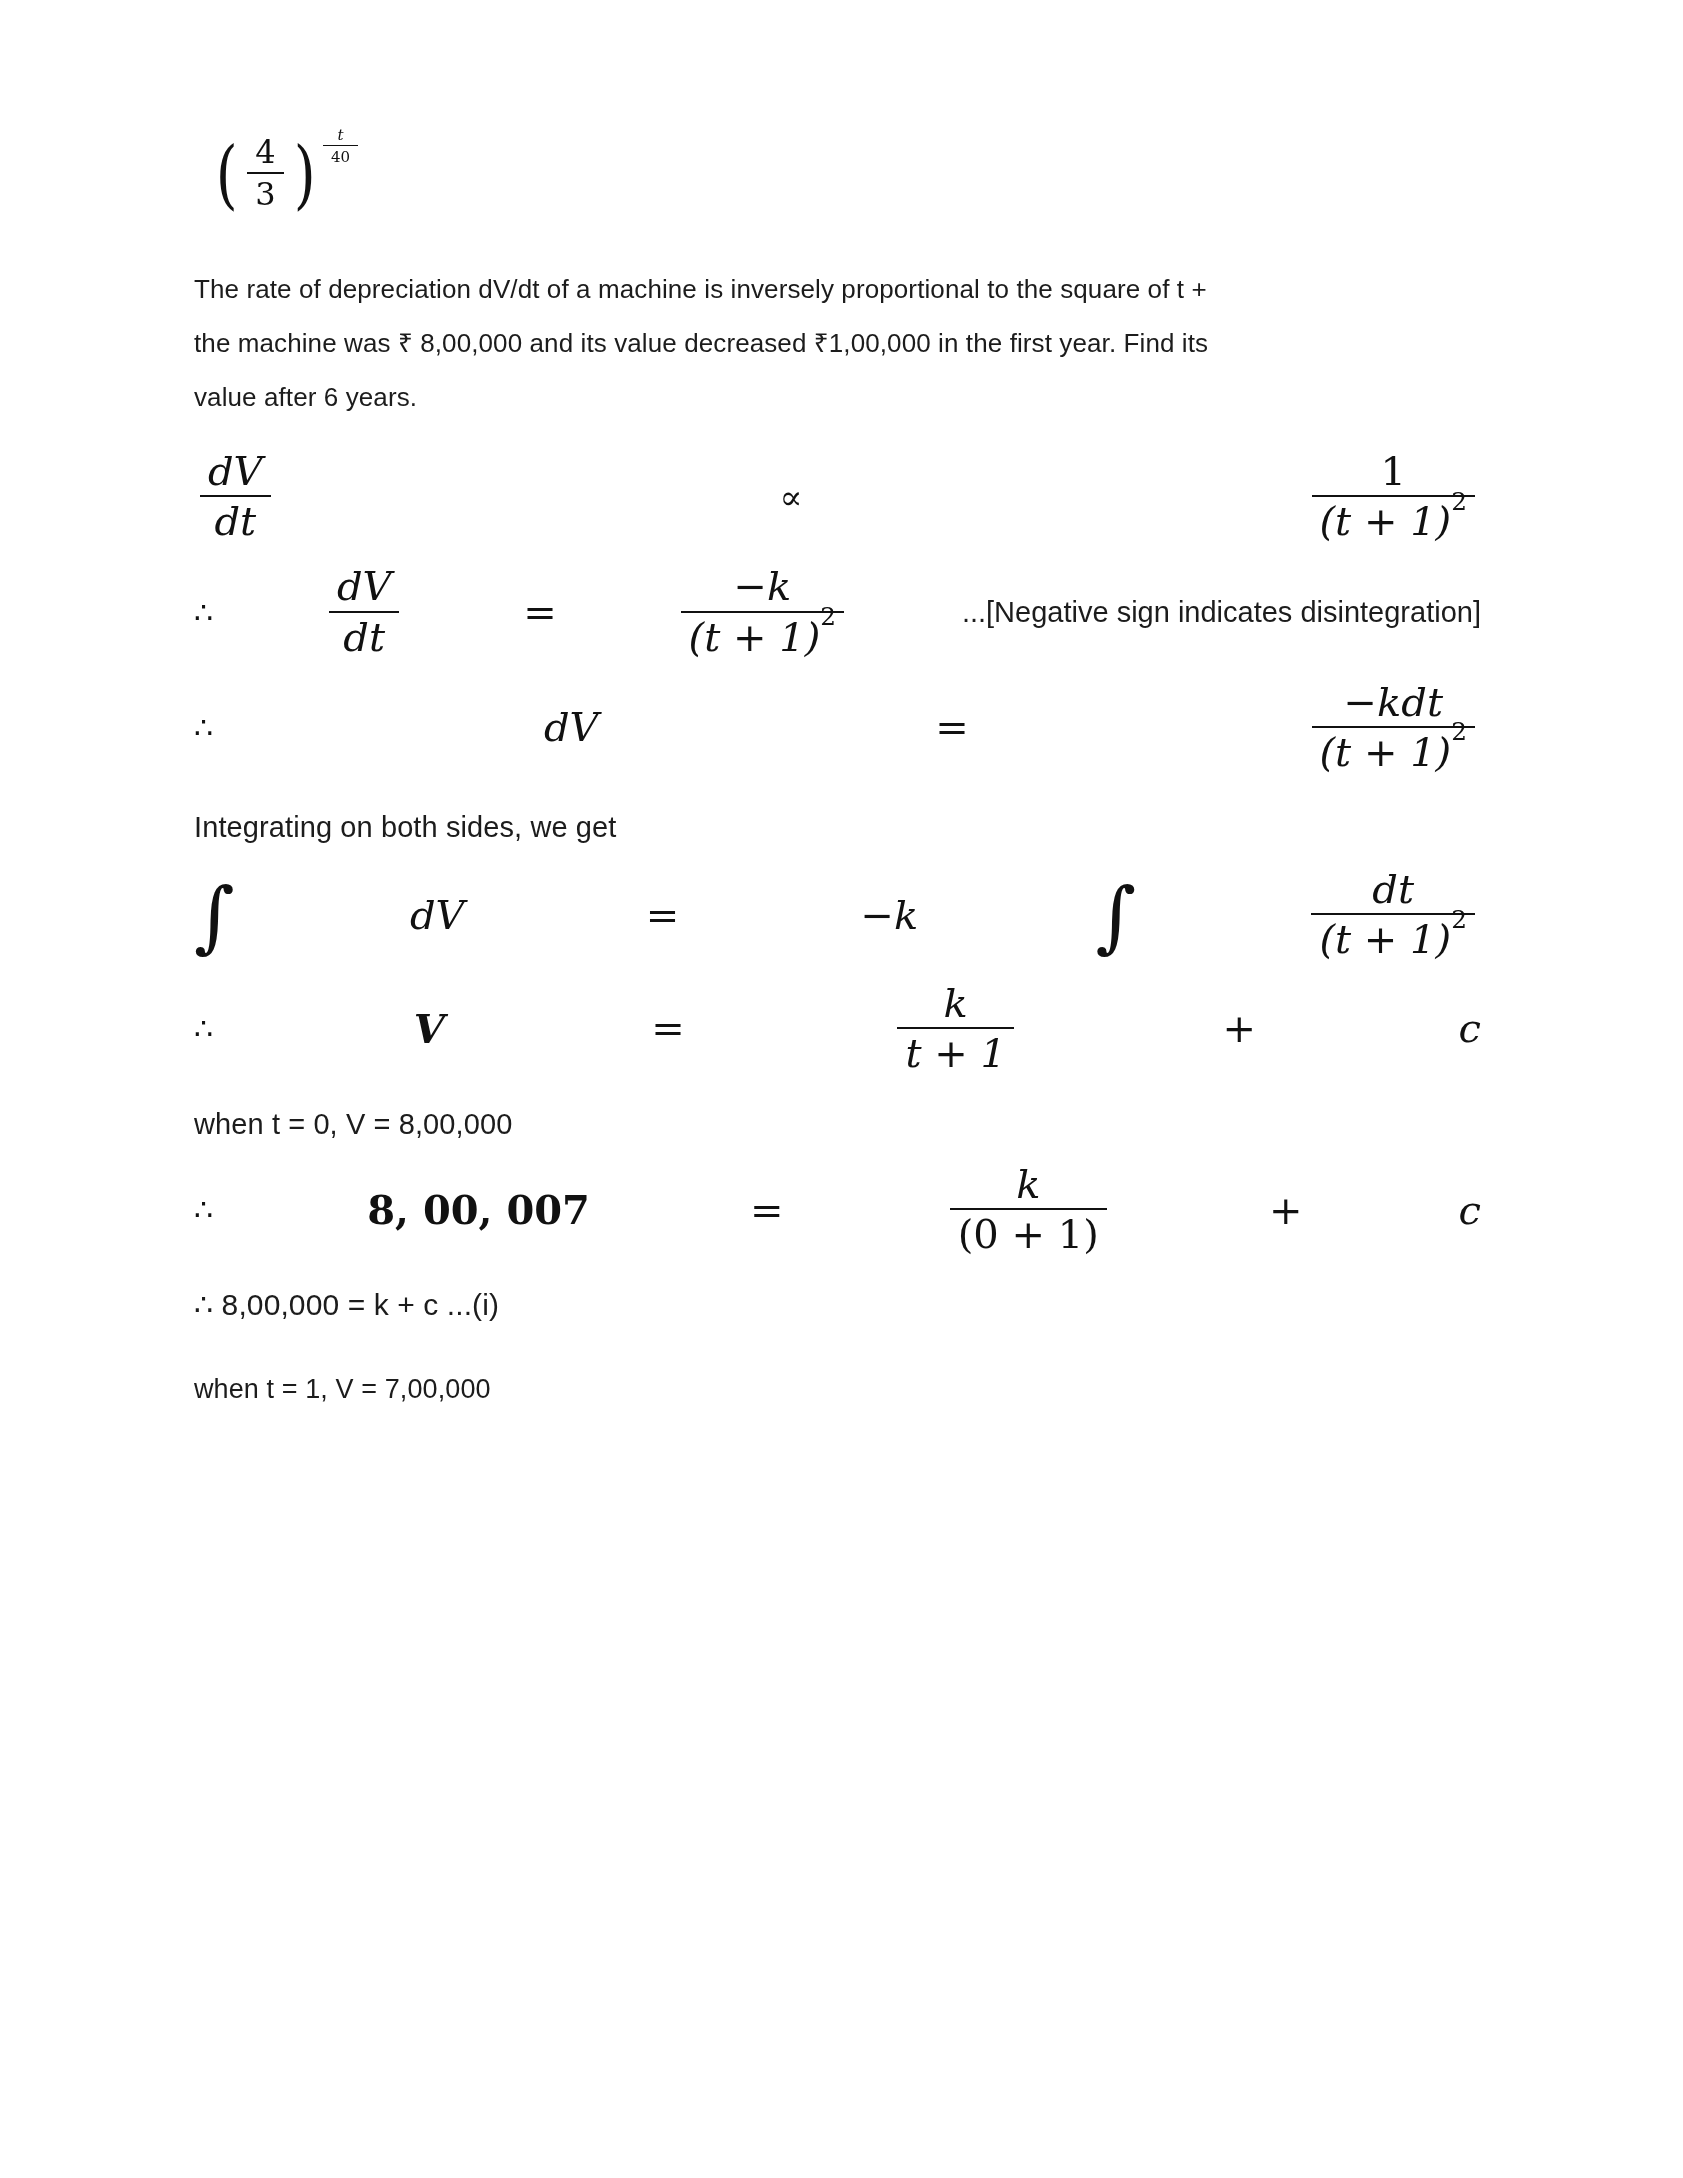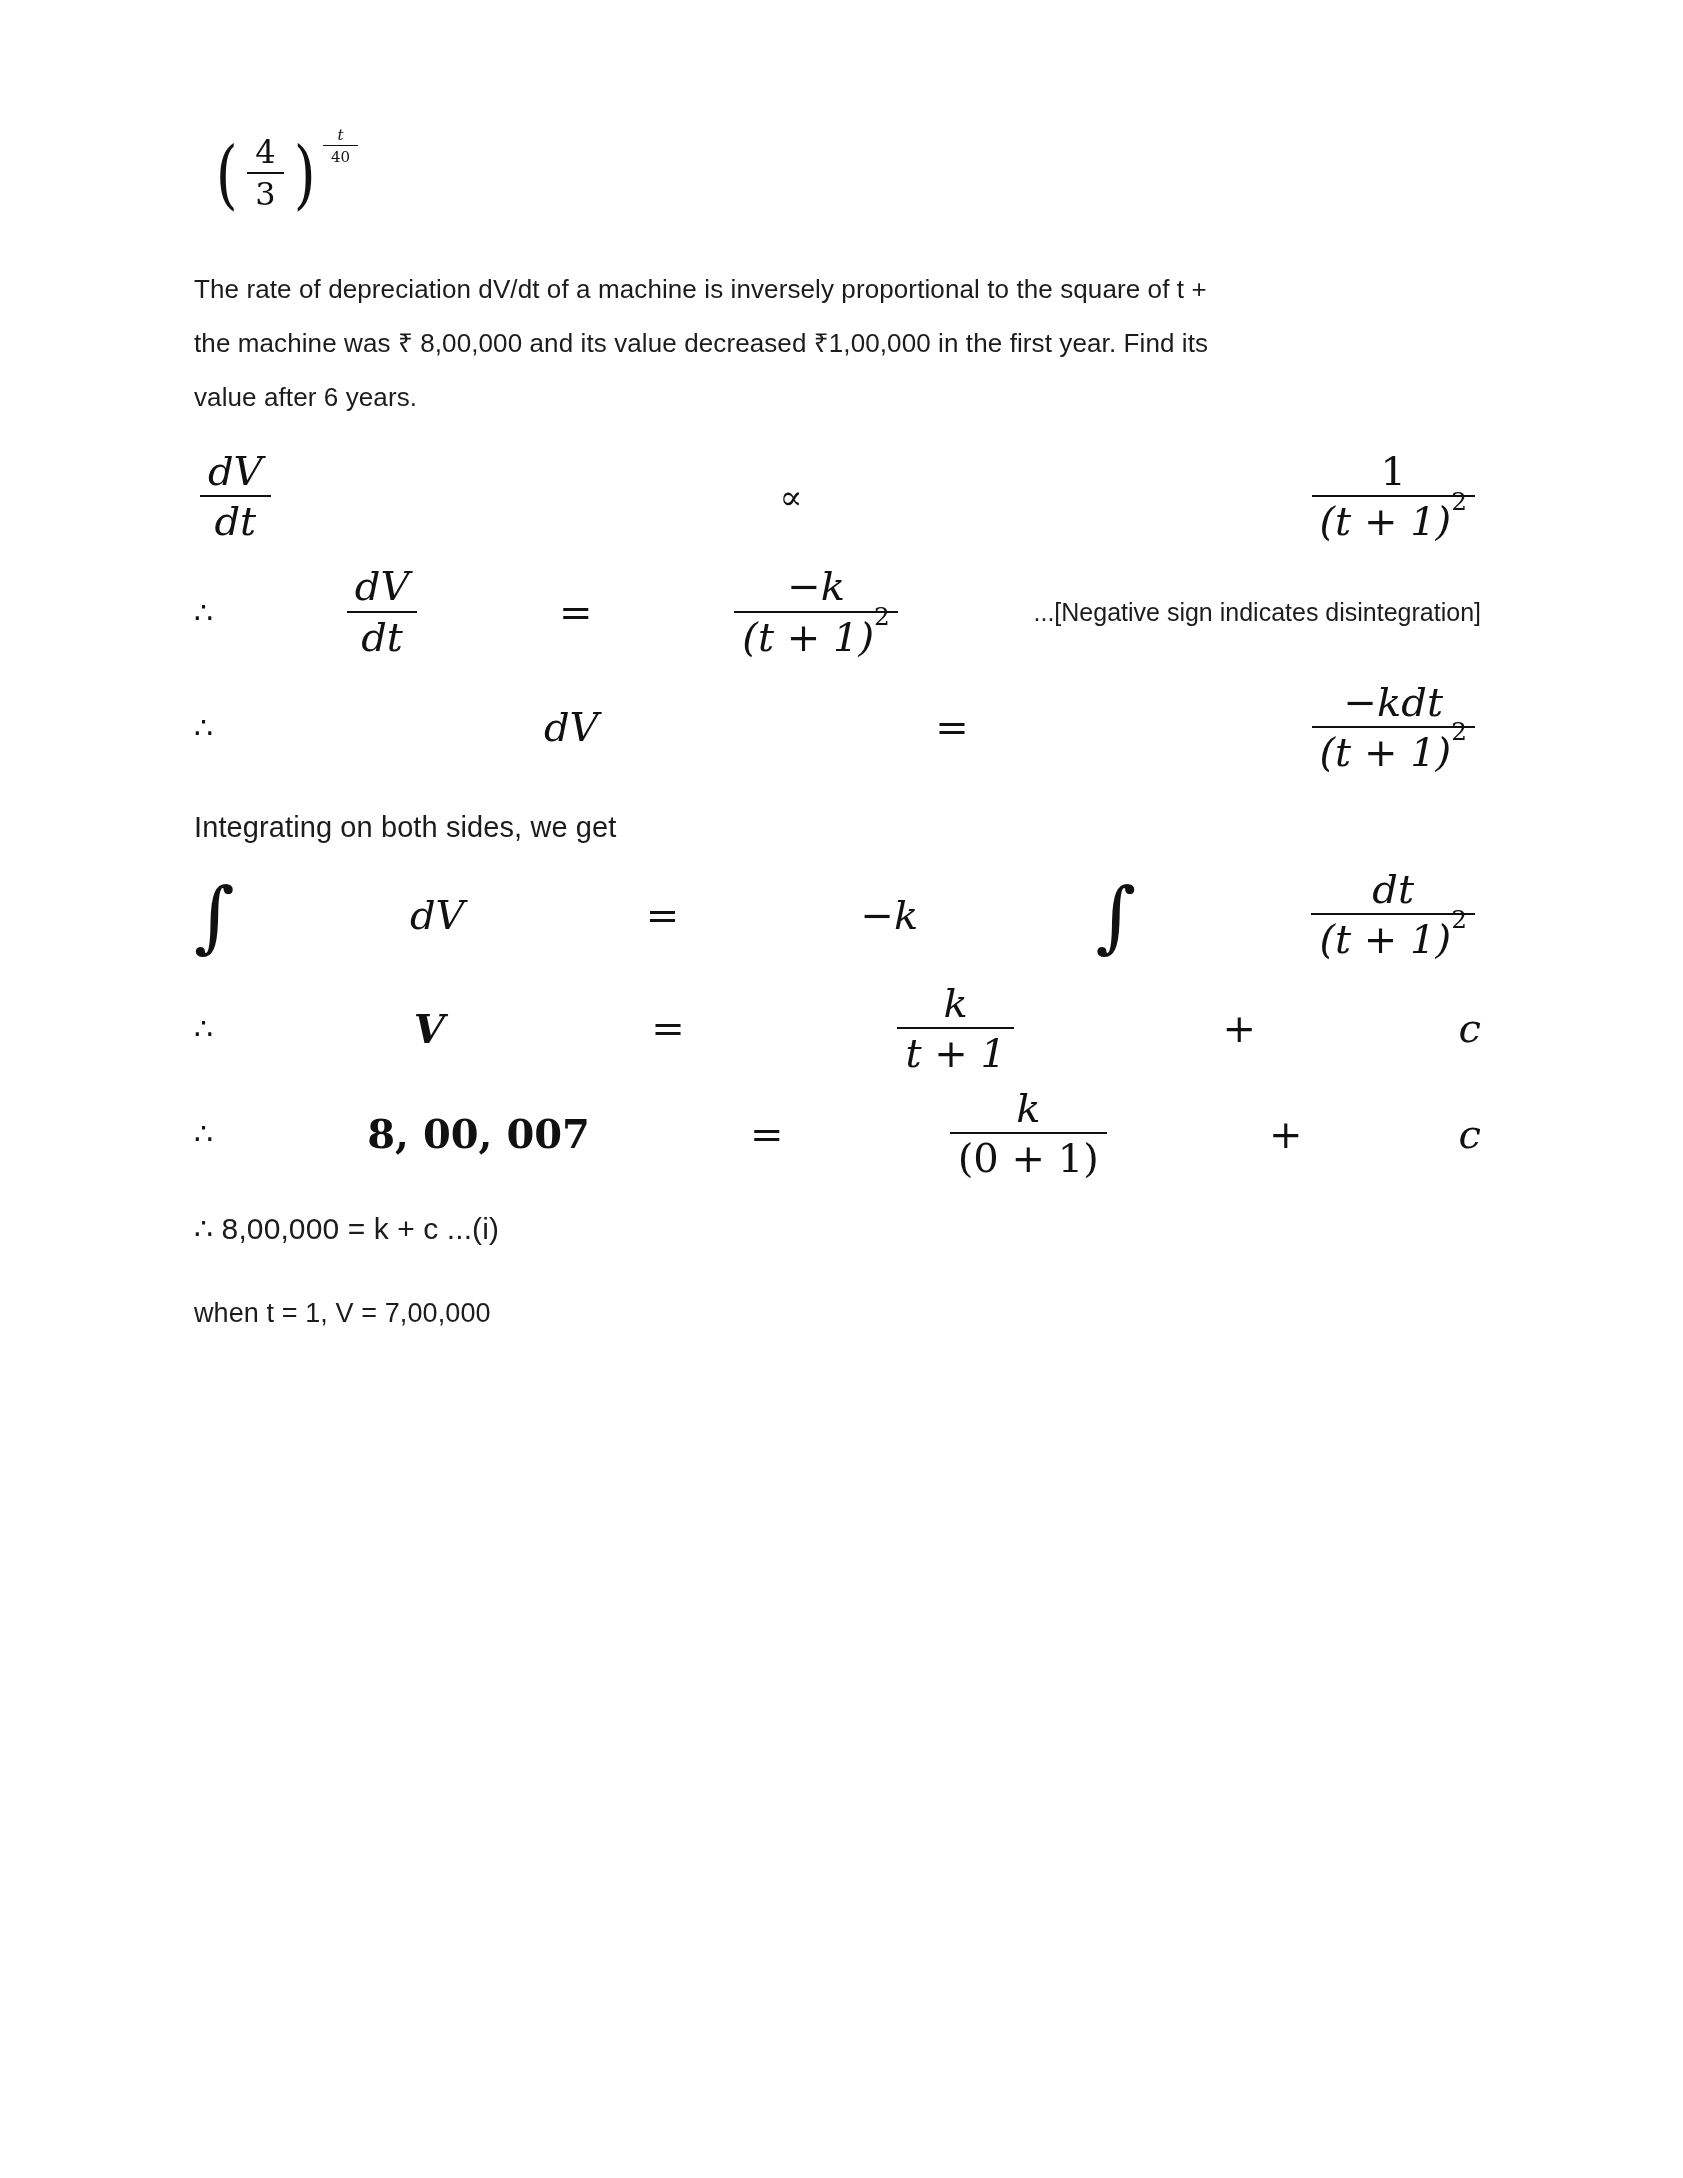--- a/index.html
+++ b/index.html
@@ -91,21 +91,21 @@
     font-style: normal;
   }
 
   .therefore {
     font-style: normal;
     margin-right: 10px;
   }
 
   .note {
     font-family: "Liberation Sans", sans-serif;
-    font-size: 25px;
+    font-size: 29px;
     color: #1c1c1c;
     margin-left: 12px;
     white-space: nowrap;
   }
 
   
   .line-pop {
     display: flex;
     align-items: center;
     font-size: 30px;
@@ -226,20 +226,21 @@
       <span class="op" style="margin:0 16px;">=</span>
       <span class="frac">
         <span class="num mi">k</span>
         <span class="bar"></span>
         <span class="den mi">t + 1</span>
       </span>
       <span class="op" style="margin:0 12px;">+</span>
       <span class="mi">c</span>
     </div>
 
+    <div class="para" style="margin-top:22px; font-size:29px;">when t = 0, V = 8,00,000</div>
 
     <div class="math eq-row" style="font-size:40px; margin-top:12px;">
       <span class="therefore" style="font-size:30px;">∴</span>
       <span class="mn" style="font-weight:bold;">8, 00, 007</span>
       <span class="op" style="margin:0 16px;">=</span>
       <span class="frac">
         <span class="num mi">k</span>
         <span class="bar"></span>
         <span class="den mn">(0 + 1)</span>
       </span>

